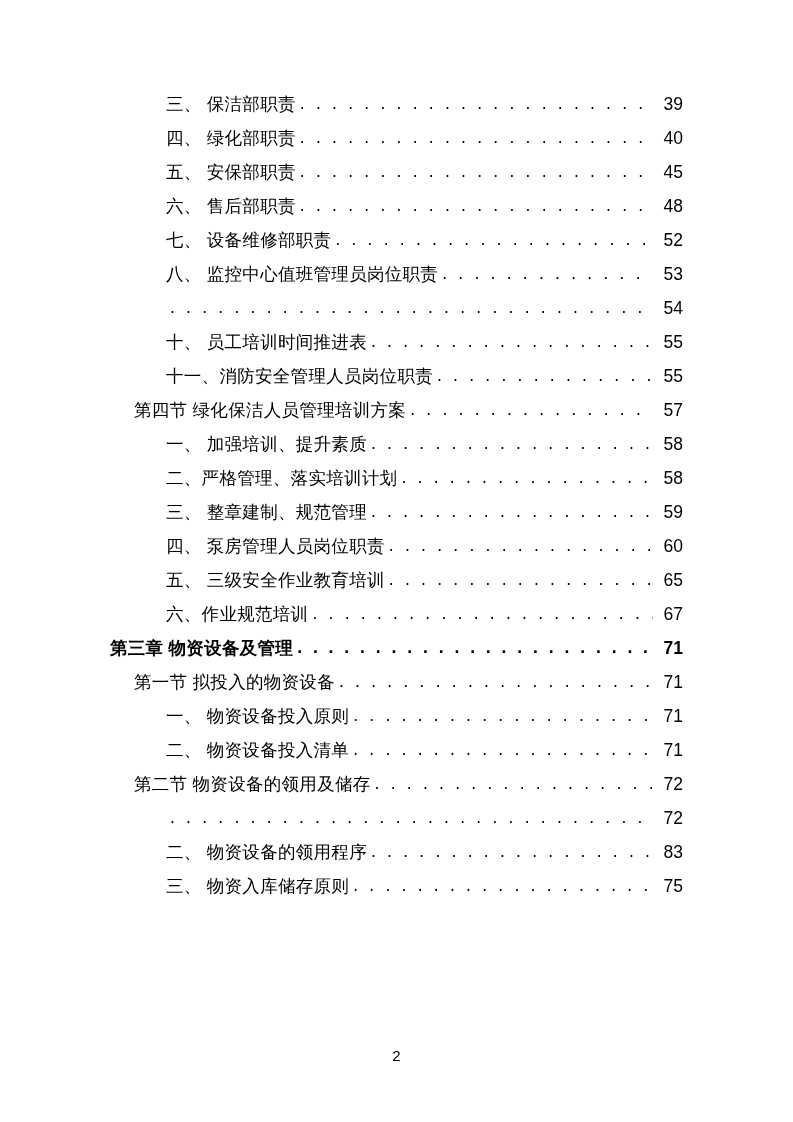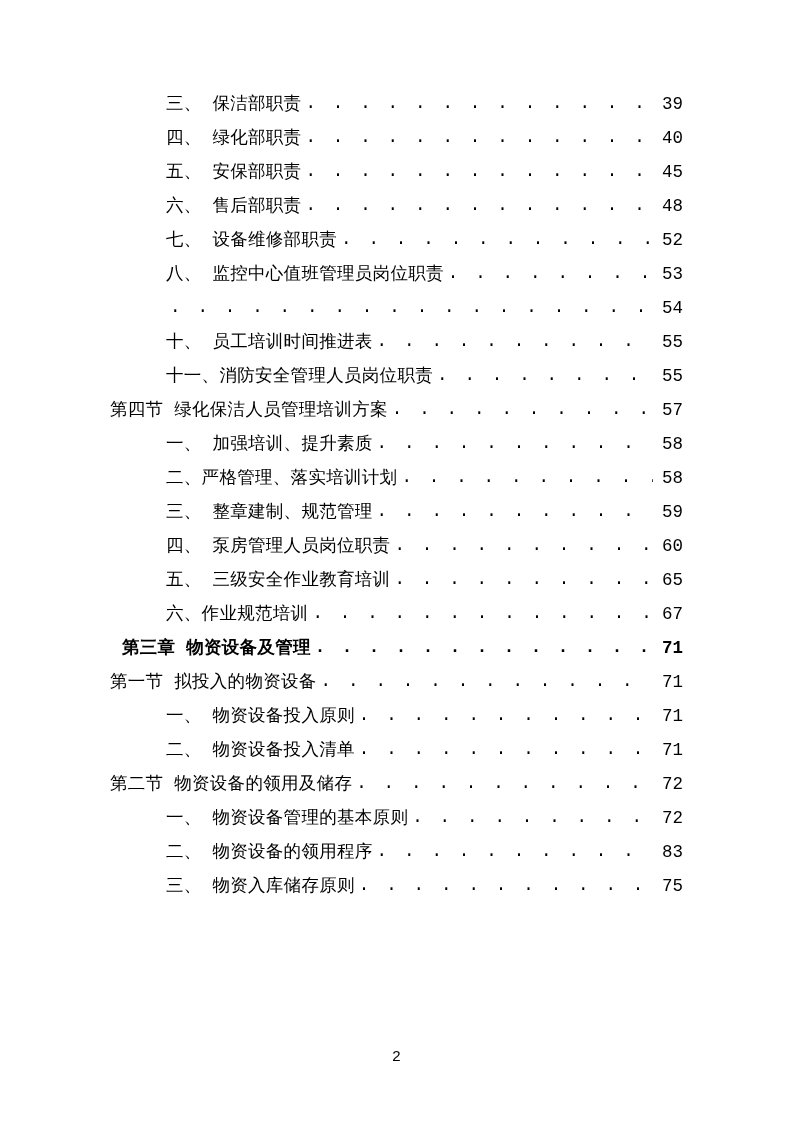--- a/index.html
+++ b/index.html
@@ -25,21 +25,20 @@
   .toc {
     display: block;
   }
   .toc-entry {
     display: flex;
     align-items: center;
     font-size: 17.5px;
     line-height: 1;
     margin-bottom: 16.5px;
     white-space: nowrap;
-    font-family: Liberation Mono, monospace;
   }
   .toc-entry .label {
     flex: 0 0 auto;
     letter-spacing: 0.3px;
   }
   .toc-entry .leader {
     flex: 1 1 auto;
     overflow: hidden;
     white-space: nowrap;
     margin: 0 4px 0 4px;
@@ -49,22 +48,22 @@
     position: relative;
     top: -1px;
   }
   .toc-entry .page-no {
     flex: 0 0 auto;
     text-align: right;
     min-width: 26px;
   }
 
   
-  .lvl-chapter  { margin-left: 12px;   font-weight: bold; font-size: 17.5px; }
-  .lvl-section  { }
+  .lvl-chapter  { margin-left: 0px;   font-weight: bold; font-size: 17.5px; }
+  .lvl-section  { margin-left: 24px; }
   .lvl-item     { margin-left: 56px; }
 
   .lvl-chapter .leader { letter-spacing: 3.0px; font-weight: bold; }
 
   .footer-page {
     position: absolute;
     bottom: 58px;
     left: 0;
     width: 100%;
     text-align: center;
@@ -174,21 +173,20 @@
         <span class="label">二、 物资设备投入清单</span>
         <span class="leader">. . . . . . . . . . . . . . . . . . . . . . . . . . . . . . . . . . . . . . . . . . . . . . . . . . . . . . . . . . . . . . . . . . . . . . . .</span>
         <span class="page-no">71</span>
       </div>
       <div class="toc-entry lvl-section">
         <span class="label">第二节 物资设备的领用及储存</span>
         <span class="leader">. . . . . . . . . . . . . . . . . . . . . . . . . . . . . . . . . . . . . . . . . . . . . . . . . . . . . . . . . . . . . . . . . . . . . . . .</span>
         <span class="page-no">72</span>
       </div>
       <div class="toc-entry lvl-item">
-        <span class="label">一、 物资设备管理的基本原则</span>
         <span class="leader">. . . . . . . . . . . . . . . . . . . . . . . . . . . . . . . . . . . . . . . . . . . . . . . . . . . . . . . . . . . . . . . . . . . . . . . .</span>
         <span class="page-no">72</span>
       </div>
       <div class="toc-entry lvl-item">
         <span class="label">二、 物资设备的领用程序</span>
         <span class="leader">. . . . . . . . . . . . . . . . . . . . . . . . . . . . . . . . . . . . . . . . . . . . . . . . . . . . . . . . . . . . . . . . . . . . . . . .</span>
         <span class="page-no">83</span>
       </div>
       <div class="toc-entry lvl-item">
         <span class="label">三、 物资入库储存原则</span>

